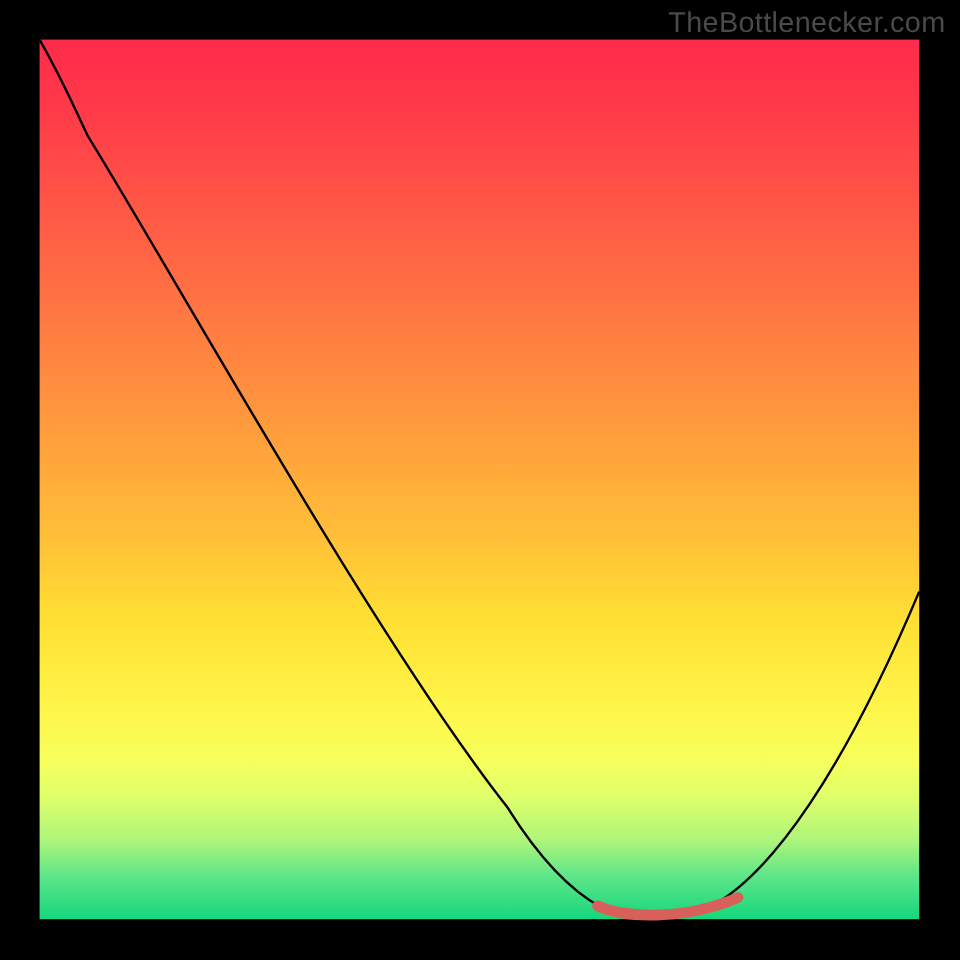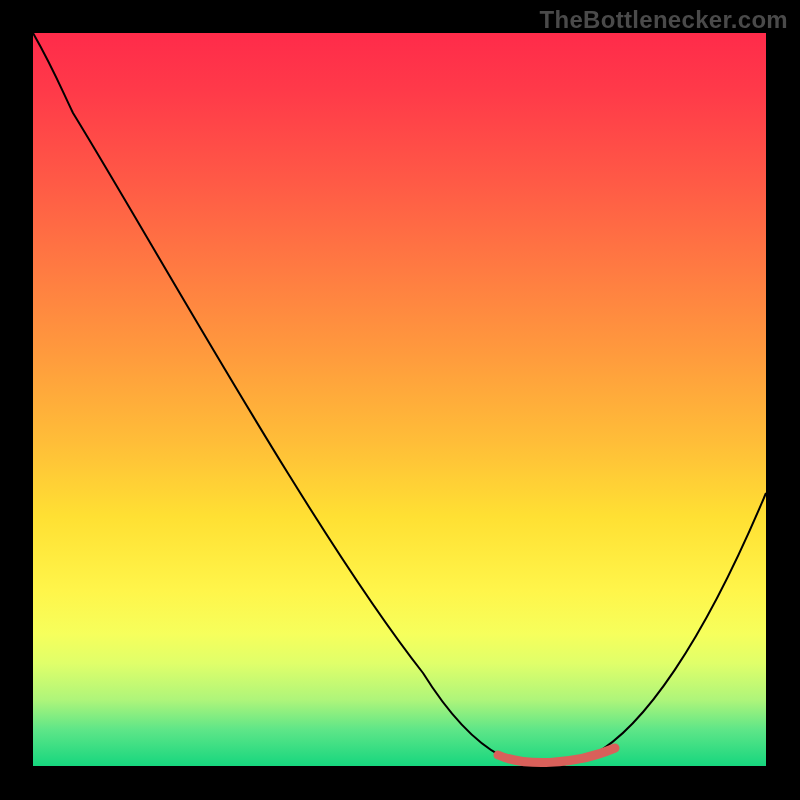--- a/index.html
+++ b/index.html
@@ -16,21 +16,21 @@
     width: 800px;
     height: 800px;
     background: #000;
   }
   .brand {
     position: absolute;
     top: 6px;
     right: 12px;
     color: #4a4a4a;
     font-size: 24px;
-    font-weight: 700;
+    font-weight: 400;
     letter-spacing: 0.3px;
     user-select: none;
   }
   .plot {
     position: absolute;
     left: 33px;
     top: 33px;
     width: 733px;
     height: 733px;
     background: linear-gradient(

